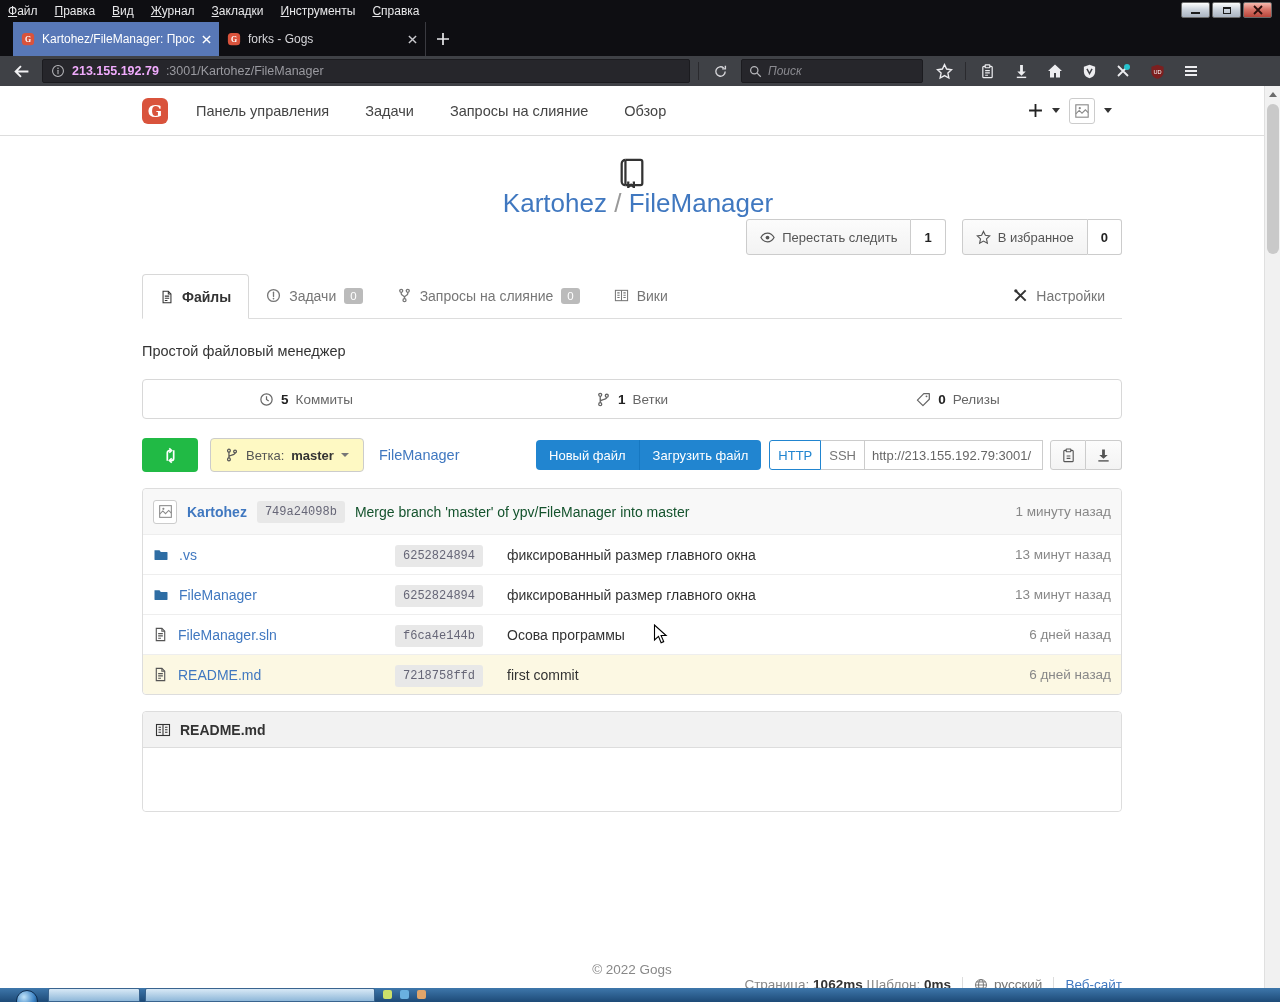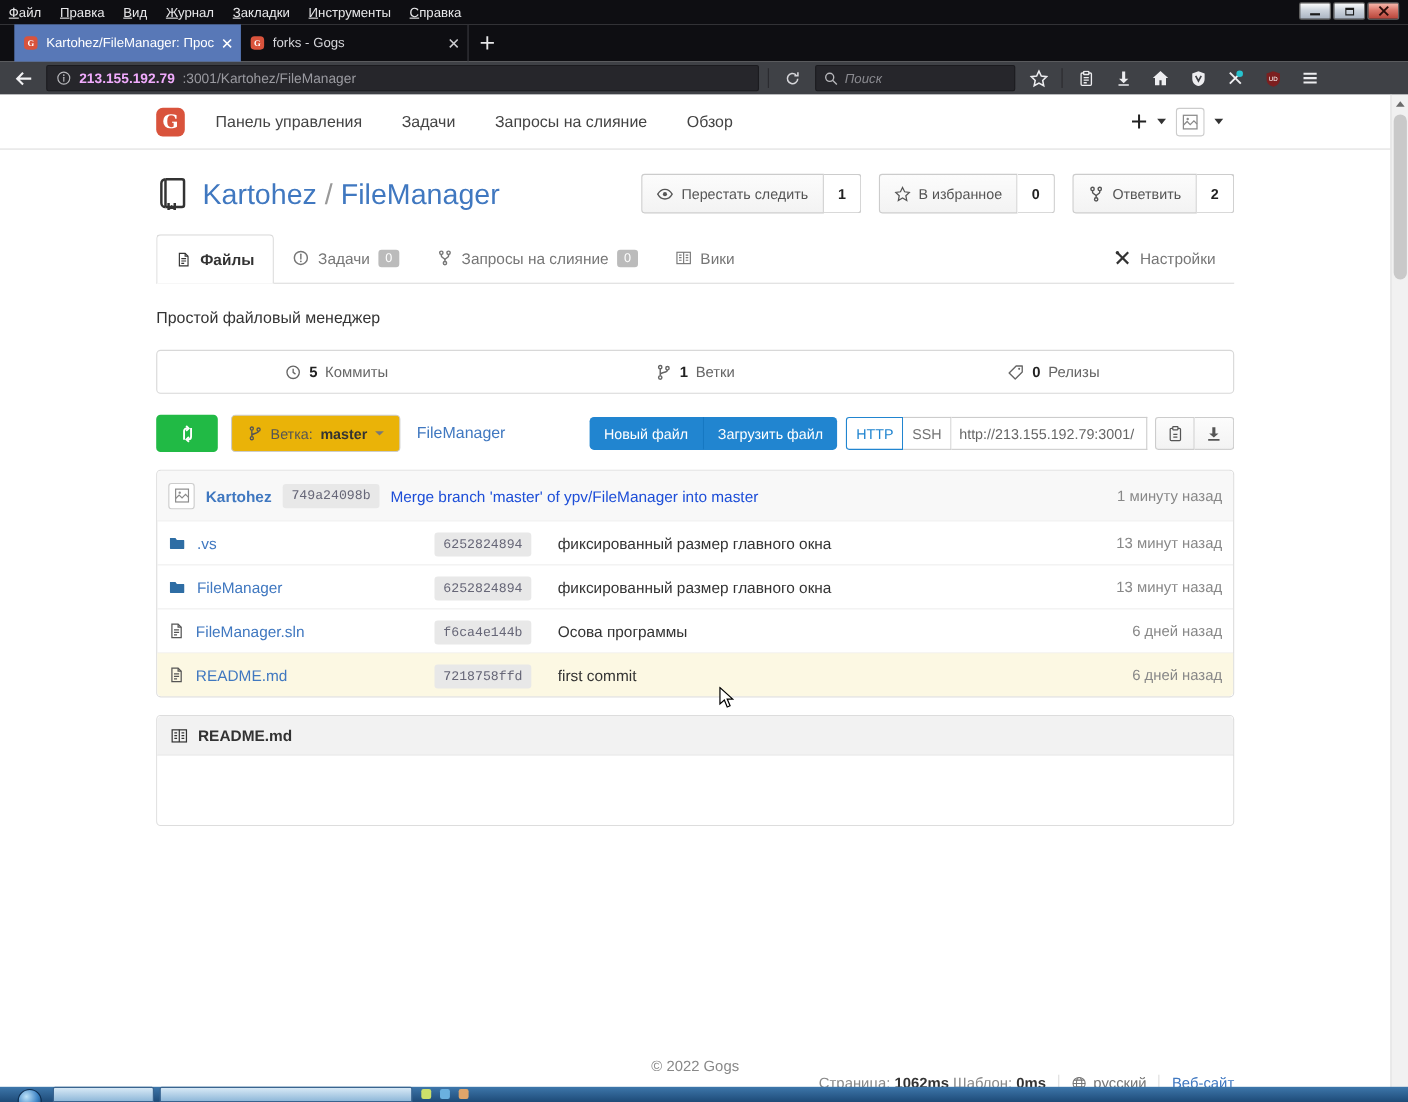--- a/index.html
+++ b/index.html
@@ -50,21 +50,21 @@
            display:flex; align-items:center; justify-content:center; font-size:17px; margin-right:28px;
            font-family:"DejaVu Serif", serif; }
   .gnav-item { color:#444; font-size:14.5px; margin-right:36px; text-decoration:none; cursor:pointer; }
   .gnav-right { margin-left:auto; padding-right:152px; display:flex; align-items:center; gap:9px; }
   .caret { width:0; height:0; border-left:4.5px solid transparent; border-right:4.5px solid transparent; border-top:5px solid #333; }
   .avatar-box { width:26px; height:26px; border:1px solid #ccc; border-radius:3px; background:#fff;
                 display:flex; align-items:center; justify-content:center; }
 
   .container { width:980px; margin:0 auto; }
 
-  .repo-header { display:flex; align-items:center; margin-top:22px; }
+  .repo-header { display:flex; align-items:center; margin-top:22px;flex-direction:column; }
   .repo-title { font-size:26px; color:#999; margin-left:12px; }
   .repo-title a { color:#4078c0; text-decoration:none; cursor:pointer; }
   .actions { margin-left:auto; display:flex; gap:16px; }
   .action-group { display:flex; }
   .abtn { height:36px; display:flex; align-items:center; gap:7px; padding:0 13px; background:linear-gradient(#fcfcfc,#f3f3f3);
           border:1px solid #ccc; border-radius:3px 0 0 3px; font-size:13px; color:#555; cursor:pointer; }
   .acount { height:36px; display:flex; align-items:center; padding:0 13px; background:#fff; border:1px solid #ccc;
             border-left:none; border-radius:0 3px 3px 0; font-size:13px; font-weight:bold; color:#222; cursor:pointer; }
 
   .repo-tabs { display:flex; align-items:flex-end; border-bottom:1px solid #ddd; margin-top:18px; height:46px; }
@@ -76,21 +76,21 @@
 
   .description { margin-top:24px; font-size:14.5px; color:#333; }
 
   .stats { margin-top:20px; height:40px; border:1px solid #d8d8d8; border-radius:4px; display:flex; }
   .stat { flex:1; display:flex; align-items:center; justify-content:center; gap:7px; font-size:13.5px; color:#666; cursor:pointer; }
   .stat b { color:#222; }
 
   .controls { margin-top:19px; display:flex; align-items:center; }
   .btn-green { width:56px; height:34px; background:#21ba45; border:none; border-radius:4px;
                display:flex; align-items:center; justify-content:center; cursor:pointer; }
-  .branch-dd { margin-left:12px; height:34px; border:1px solid #ccc; border-radius:4px; background:#eab308;
+  .branch-dd { margin-left:12px; height:34px; border:1px solid #ccc; border-radius:4px; background:#fef9c3;
                display:flex; align-items:center; gap:7px; padding:0 14px; font-size:13px; color:#555; cursor:pointer; }
   .branch-dd b { color:#333; }
   .dd-caret { width:0; height:0; border-left:4px solid transparent; border-right:4px solid transparent; border-top:4.5px solid #777; }
   .path-link { margin-left:15px; font-size:14.5px; color:#4078c0; text-decoration:none; cursor:pointer; }
   .controls-right { margin-left:auto; display:flex; align-items:center; height:30px; }
   .btn-blue { height:30px; background:#2185d0; color:#fff; border:none; font-size:13px; padding:0 13px;
               cursor:pointer; font-family:"Liberation Sans",sans-serif; }
   .btn-blue.first { border-radius:4px 0 0 4px; border-right:1px solid #1678c2; }
   .btn-blue.last { border-radius:0 4px 4px 0; }
   .proto-http { height:30px; margin-left:8px; border:1px solid #2185d0; color:#2185d0; background:#fff;
@@ -103,21 +103,21 @@
               display:flex; align-items:center; justify-content:center; cursor:pointer; color:#555; }
   .icon-btn.copy { margin-left:7px; border-radius:3px 0 0 3px; }
   .icon-btn.dl { border-left:none; border-radius:0 3px 3px 0; }
 
   .file-table { margin-top:16px; border:1px solid #ddd; border-radius:4px; background:#fff; }
   .commit-head { height:45px; background:#f8f8f8; border-radius:4px 4px 0 0; display:flex; align-items:center;
                  gap:10px; padding:0 10px; font-size:14px; }
   .commit-author { color:#4078c0; font-weight:bold; text-decoration:none; cursor:pointer; }
   .sha-badge { background:#e8e8e8; border-radius:3px; padding:4px 8px; font-family:"Liberation Mono", monospace;
                font-size:12px; color:#667; cursor:pointer; }
-  .commit-msg { color:#1d4ed8; }
+  .commit-msg { color:#14532d; }
   .row-time { margin-left:auto; color:#888; font-size:13.5px; }
   .frow { height:40px; display:flex; align-items:center; padding:0 10px; border-top:1px solid #eee; font-size:14px; }
   .frow.hl { background:#fcf8e3; border-radius:0 0 4px 4px; }
   .fname { flex:0 0 242px; display:flex; align-items:center; gap:10px; }
   .fname a { color:#4078c0; text-decoration:none; cursor:pointer; }
   .fsha { flex:0 0 112px; }
   .fmsg { color:#333; }
   .folder-ic { color:#2e6da4; }
   .file-ic { color:#555; }
 
@@ -329,32 +329,20 @@
         </div>
         <div class="action-group">
           <div class="abtn">
             <svg width="15" height="15" viewBox="0 0 16 16" fill="none" stroke="#555" stroke-width="1.2">
                 <path d="M8 1.5l2 4.2 4.6.6-3.4 3.2.9 4.6L8 11.8l-4.1 2.3.9-4.6L1.4 6.3 6 5.7z"></path>
               </svg>
             <span>В избранное</span>
           </div>
           <div class="acount">0</div>
         </div>
-        <div class="action-group">
-          <div class="abtn">
-            <svg width="15" height="15" viewBox="0 0 16 16" fill="none" stroke="#555" stroke-width="1.4">
-                <circle cx="4.5" cy="3" r="1.6"></circle>
-                <circle cx="11.5" cy="3" r="1.6"></circle>
-                <circle cx="8" cy="13" r="1.6"></circle>
-                <path d="M4.5 4.6v1.6c0 2 3.5 1.6 3.5 3.8v1.4M11.5 4.6v1.6c0 2-3.5 1.6-3.5 3.8"></path>
-              </svg>
-            <span>Ответвить</span>
-          </div>
-          <div class="acount">2</div>
-        </div>
       </div>
     </div>
 
     <div class="repo-tabs">
       <div class="rtab active">
         <svg width="14" height="14" viewBox="0 0 16 16" fill="none" stroke="#333" stroke-width="1.2">
             <path d="M3.5 1.5h6l3 3v10h-9z"></path>
             <path d="M9.5 1.5v3h3"></path>
             <path d="M5.5 7h5M5.5 9.5h5M5.5 12h3"></path>
           </svg>

